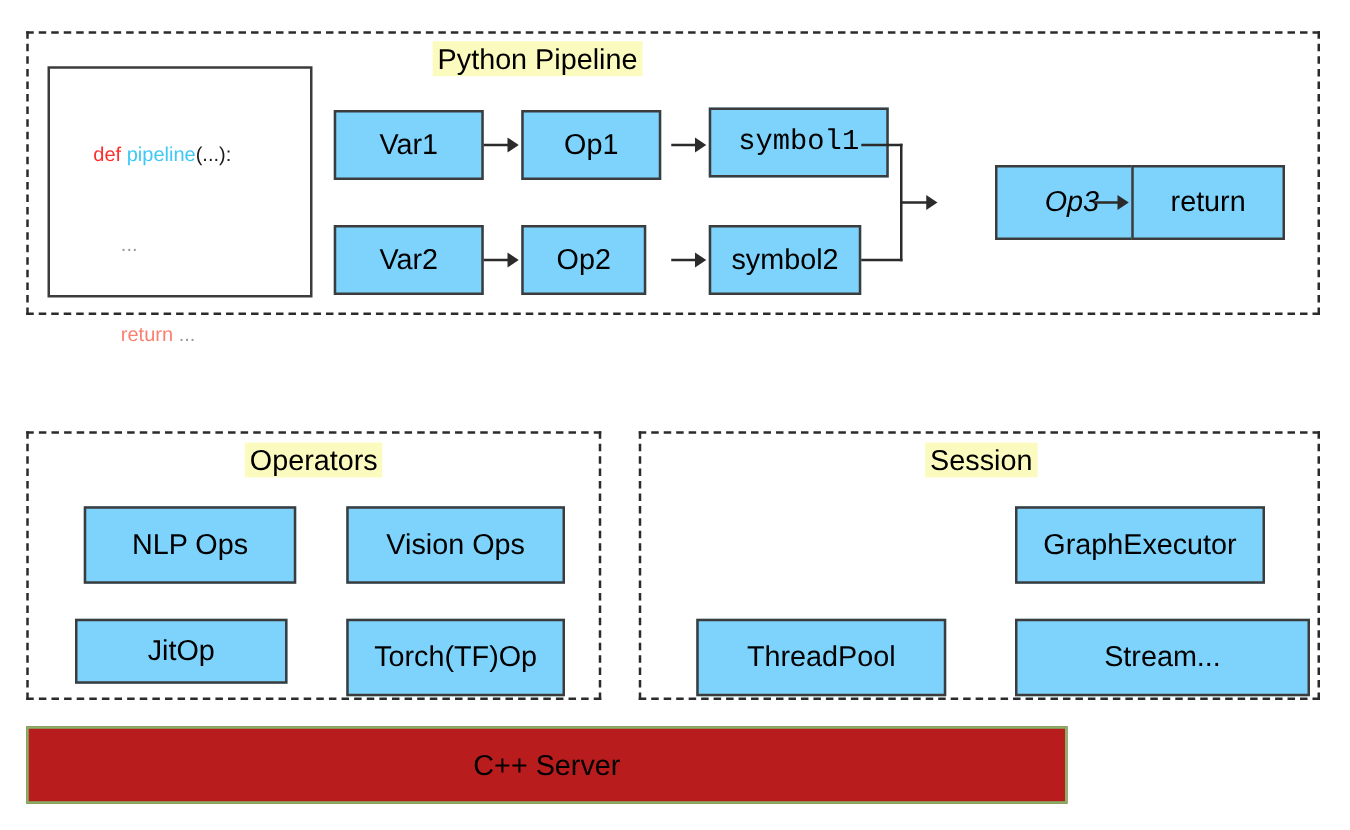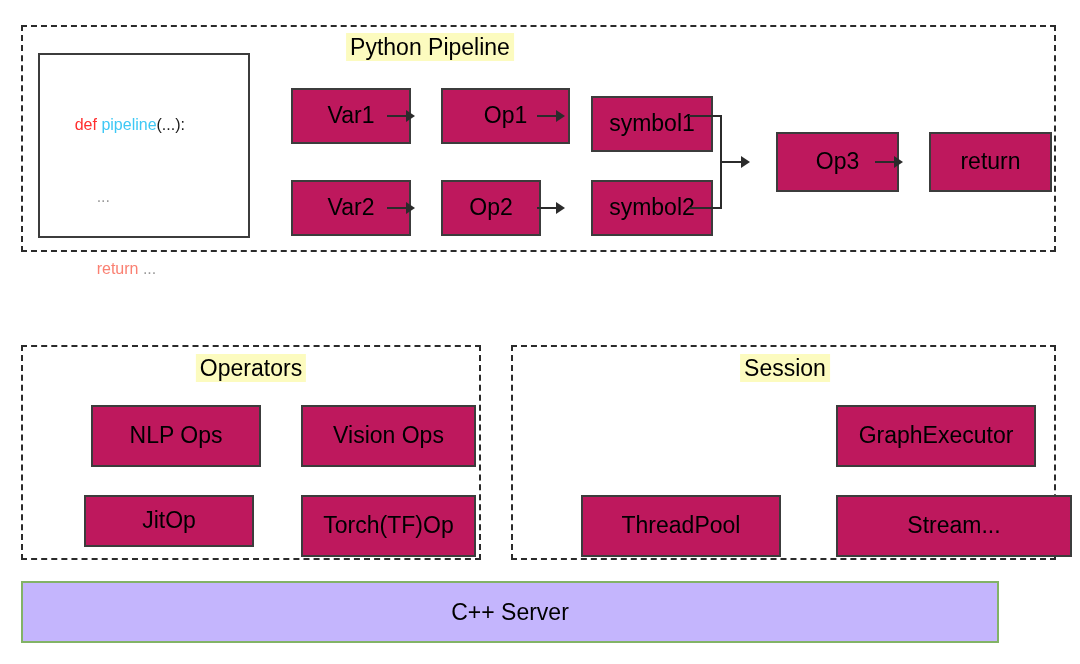--- a/index.html
+++ b/index.html
@@ -25,29 +25,28 @@
 
   
   .panel {
     border: 2px dashed #2b2b2b;
     background: #ffffff;
   }
 
   
   .node {
     border: 2px solid #3c3c3c;
-    background: #be185d;
+    background: #7dd3fc;
     display: flex;
     align-items: center;
     justify-content: center;
     font-size: 23px;
     line-height: 1.1;
     color: #000000;
     white-space: nowrap;
-    margin-left: 24px;
   }
 
   
   .title {
     position: absolute;
     font-size: 23px;
     line-height: 1.15;
     color: #000000;
     background: #fcfbbf;
     padding: 1px 4px;
@@ -117,28 +116,28 @@
     </div>
     <div class="code-line indent1">
       <span class="tok-dots">...</span>
     </div>
     <div class="code-line indent1">
       <span class="tok-return">return</span><span> </span><span class="tok-dots">...</span>
     </div>
   </div>
 
   <div class="abs node" style="left:267px; top:88px; width:120px; height:56px;">Var1</div>
-  <div class="abs node" style="left:417px; top:88px; width:129px; height:56px;">Op1</div>
-  <div class="abs node" style="left:567px; top:96px; width:122px; height:56px;">symbol1</div>
+  <div class="abs node" style="left:417px; top:88px; width:112px; height:56px;">Op1</div>
+  <div class="abs node" style="left:567px; top:86px; width:144px; height:56px;font-family:Liberation Mono, monospace;">symbol1</div>
 
   <div class="abs node" style="left:267px; top:180px; width:120px; height:56px;">Var2</div>
   <div class="abs node" style="left:417px; top:180px; width:100px; height:56px;">Op2</div>
   <div class="abs node" style="left:567px; top:180px; width:122px; height:56px;">symbol2</div>
 
-  <div class="abs node" style="left:752px; top:132px; width:123px; height:60px;">Op3</div>
+  <div class="abs node" style="left:796px; top:132px; width:123px; height:60px;font-style:italic;">Op3</div>
   <div class="abs node" style="left:905px; top:132px; width:123px; height:60px;">return</div>
 
   <div class="hline" style="left:387px; top:115px; width:21px;"></div>
   <div class="arrowhead" style="left:406px; top:110px;"></div>
 
   <div class="hline" style="left:537px; top:115px; width:21px;"></div>
   <div class="arrowhead" style="left:556px; top:110px;"></div>
 
   <div class="hline" style="left:387px; top:207px; width:21px;"></div>
   <div class="arrowhead" style="left:406px; top:202px;"></div>
@@ -167,15 +166,15 @@
   <div class="abs node" style="left:60px; top:495px; width:170px; height:52px;">JitOp</div>
   <div class="abs node" style="left:277px; top:495px; width:175px; height:62px;">Torch(TF)Op</div>
 
   <div class="abs panel" style="left:511px; top:345px; width:545px; height:215px;"></div>
   <div class="title" style="left:785px; top:354px;">Session</div>
 
   <div class="abs node" style="left:812px; top:405px; width:200px; height:62px;">GraphExecutor</div>
   <div class="abs node" style="left:557px; top:495px; width:200px; height:62px;">ThreadPool</div>
   <div class="abs node" style="left:812px; top:495px; width:236px; height:62px;">Stream...</div>
 
-  <div class="abs band" style="left:21px; top:581px; width:978px; height:62px; background:#c4b5fd; border-color:#82b366;">C++ Server</div>
+  <div class="abs band" style="left:21px; top:581px; width:833px; height:62px; background:#b91c1c; border-color:#82b366;">C++ Server</div>
 
 </div>
 
 </body></html>

